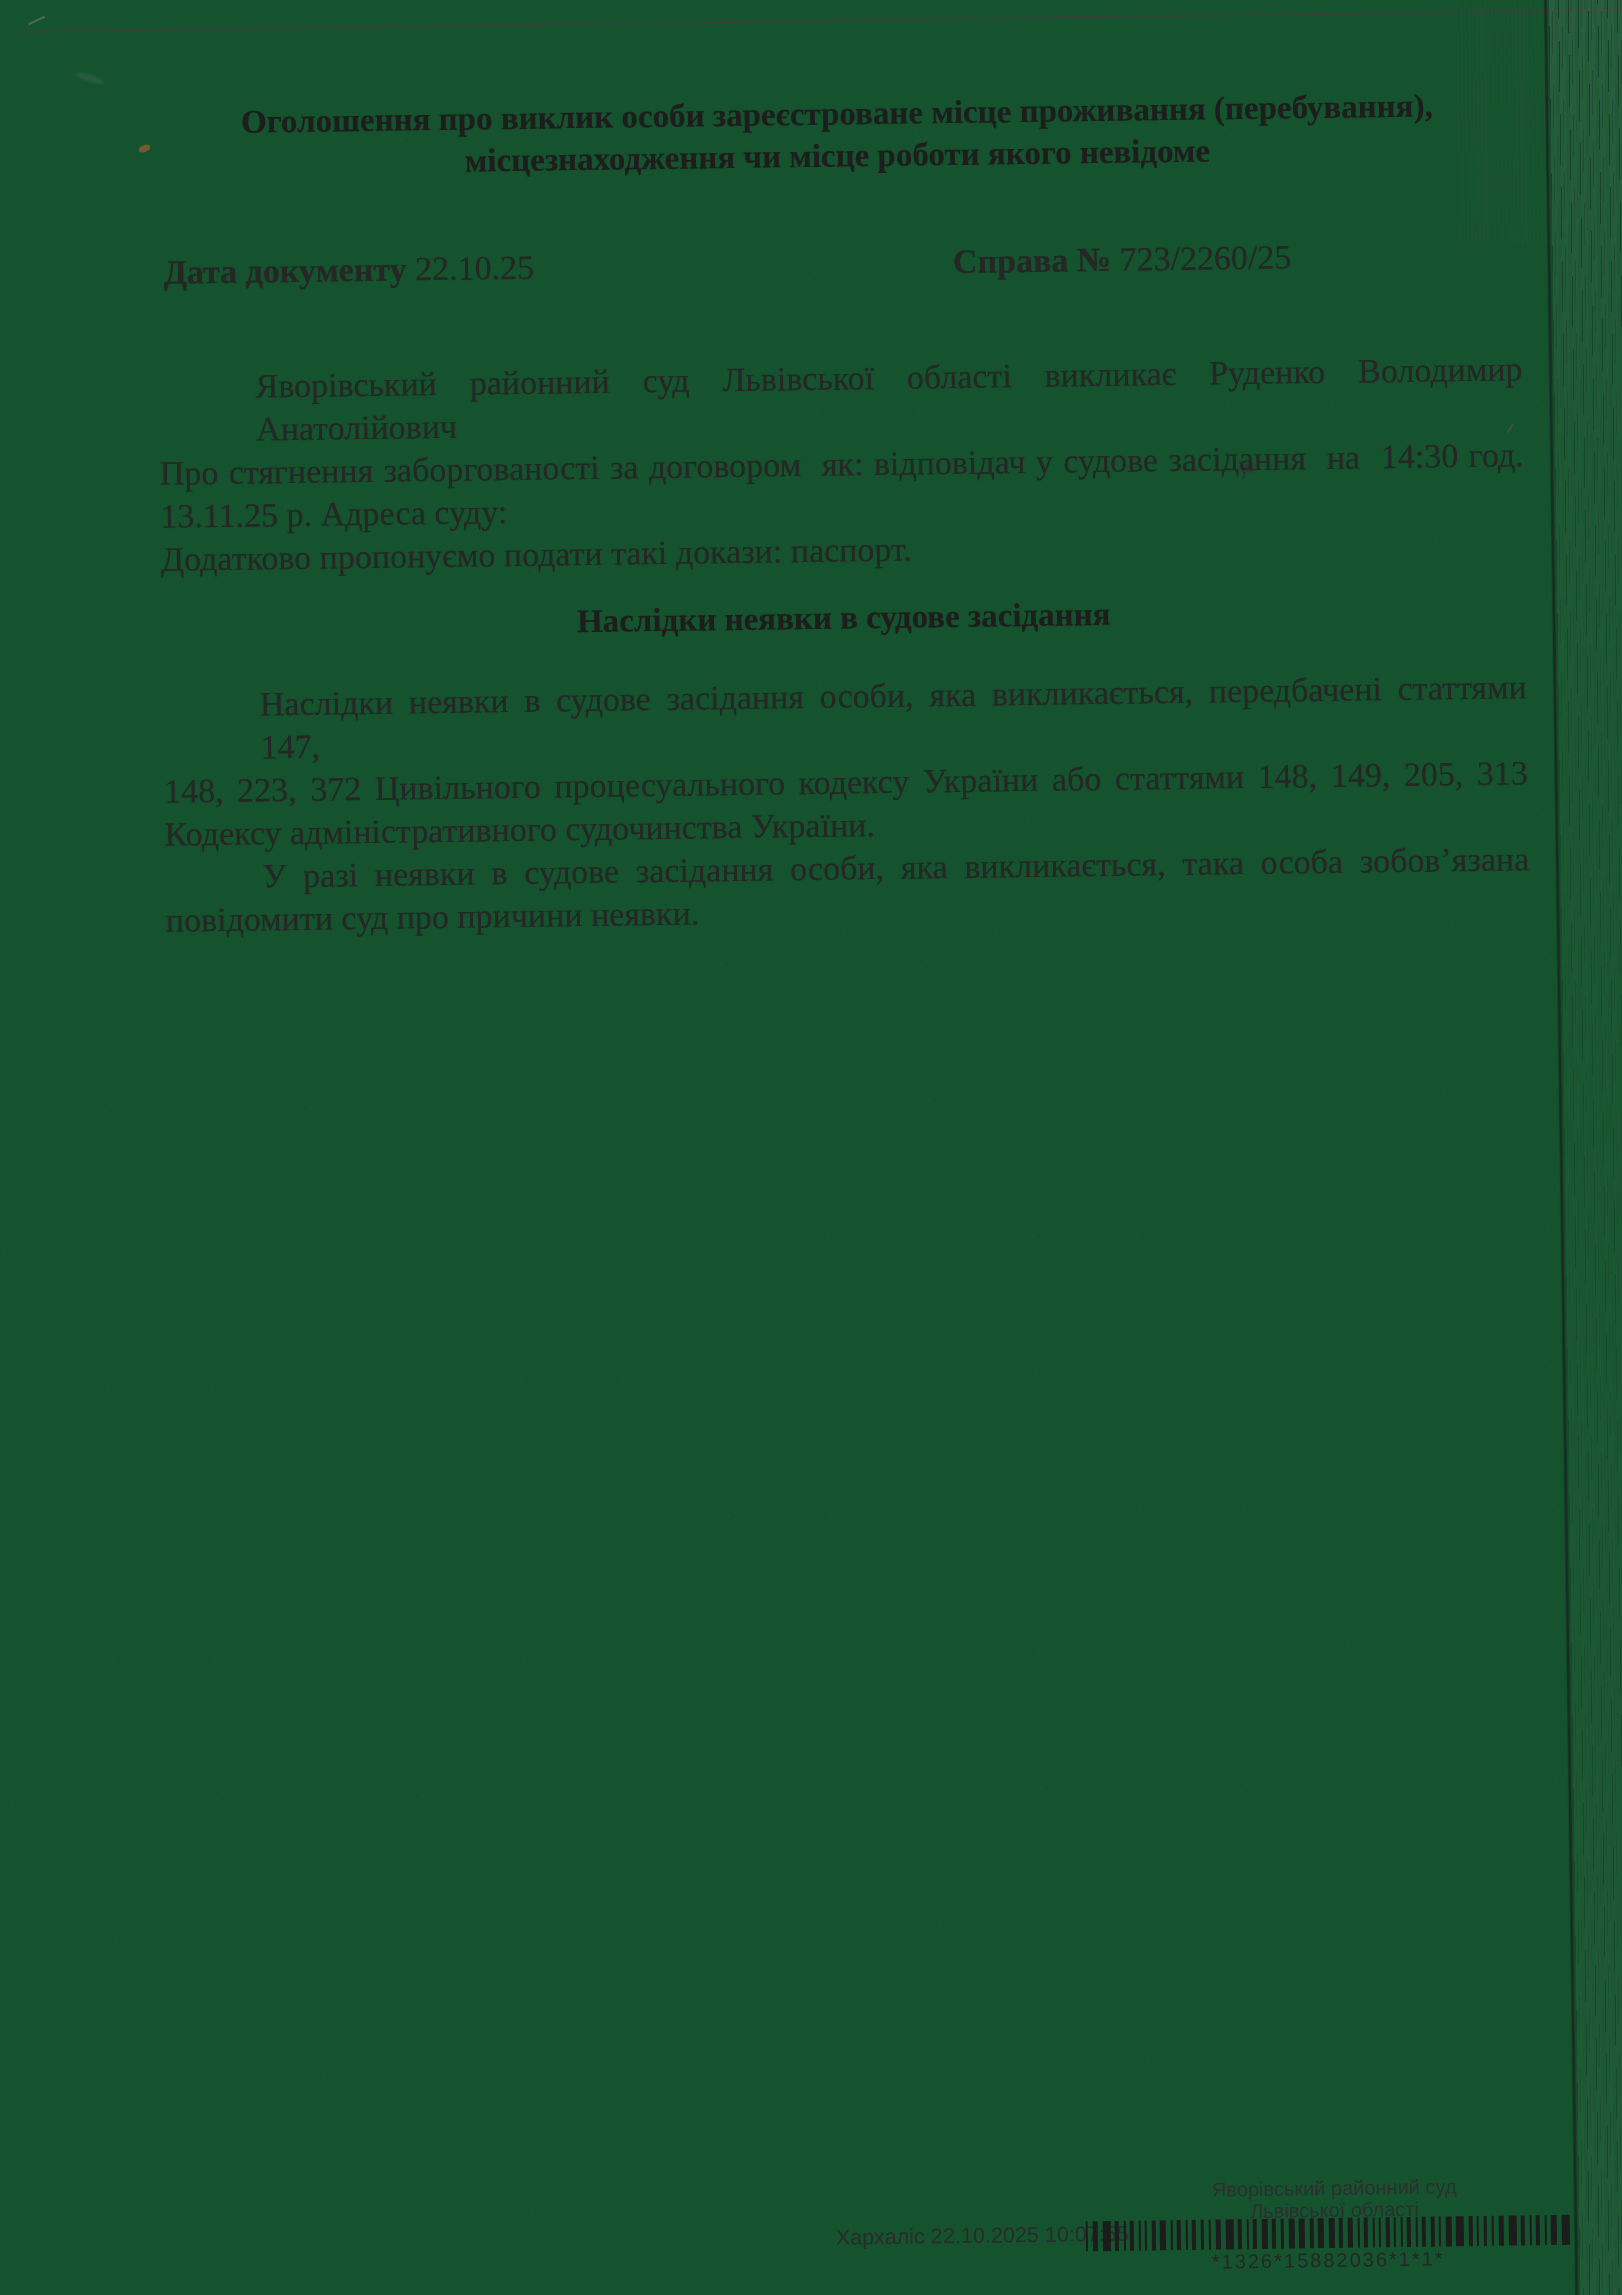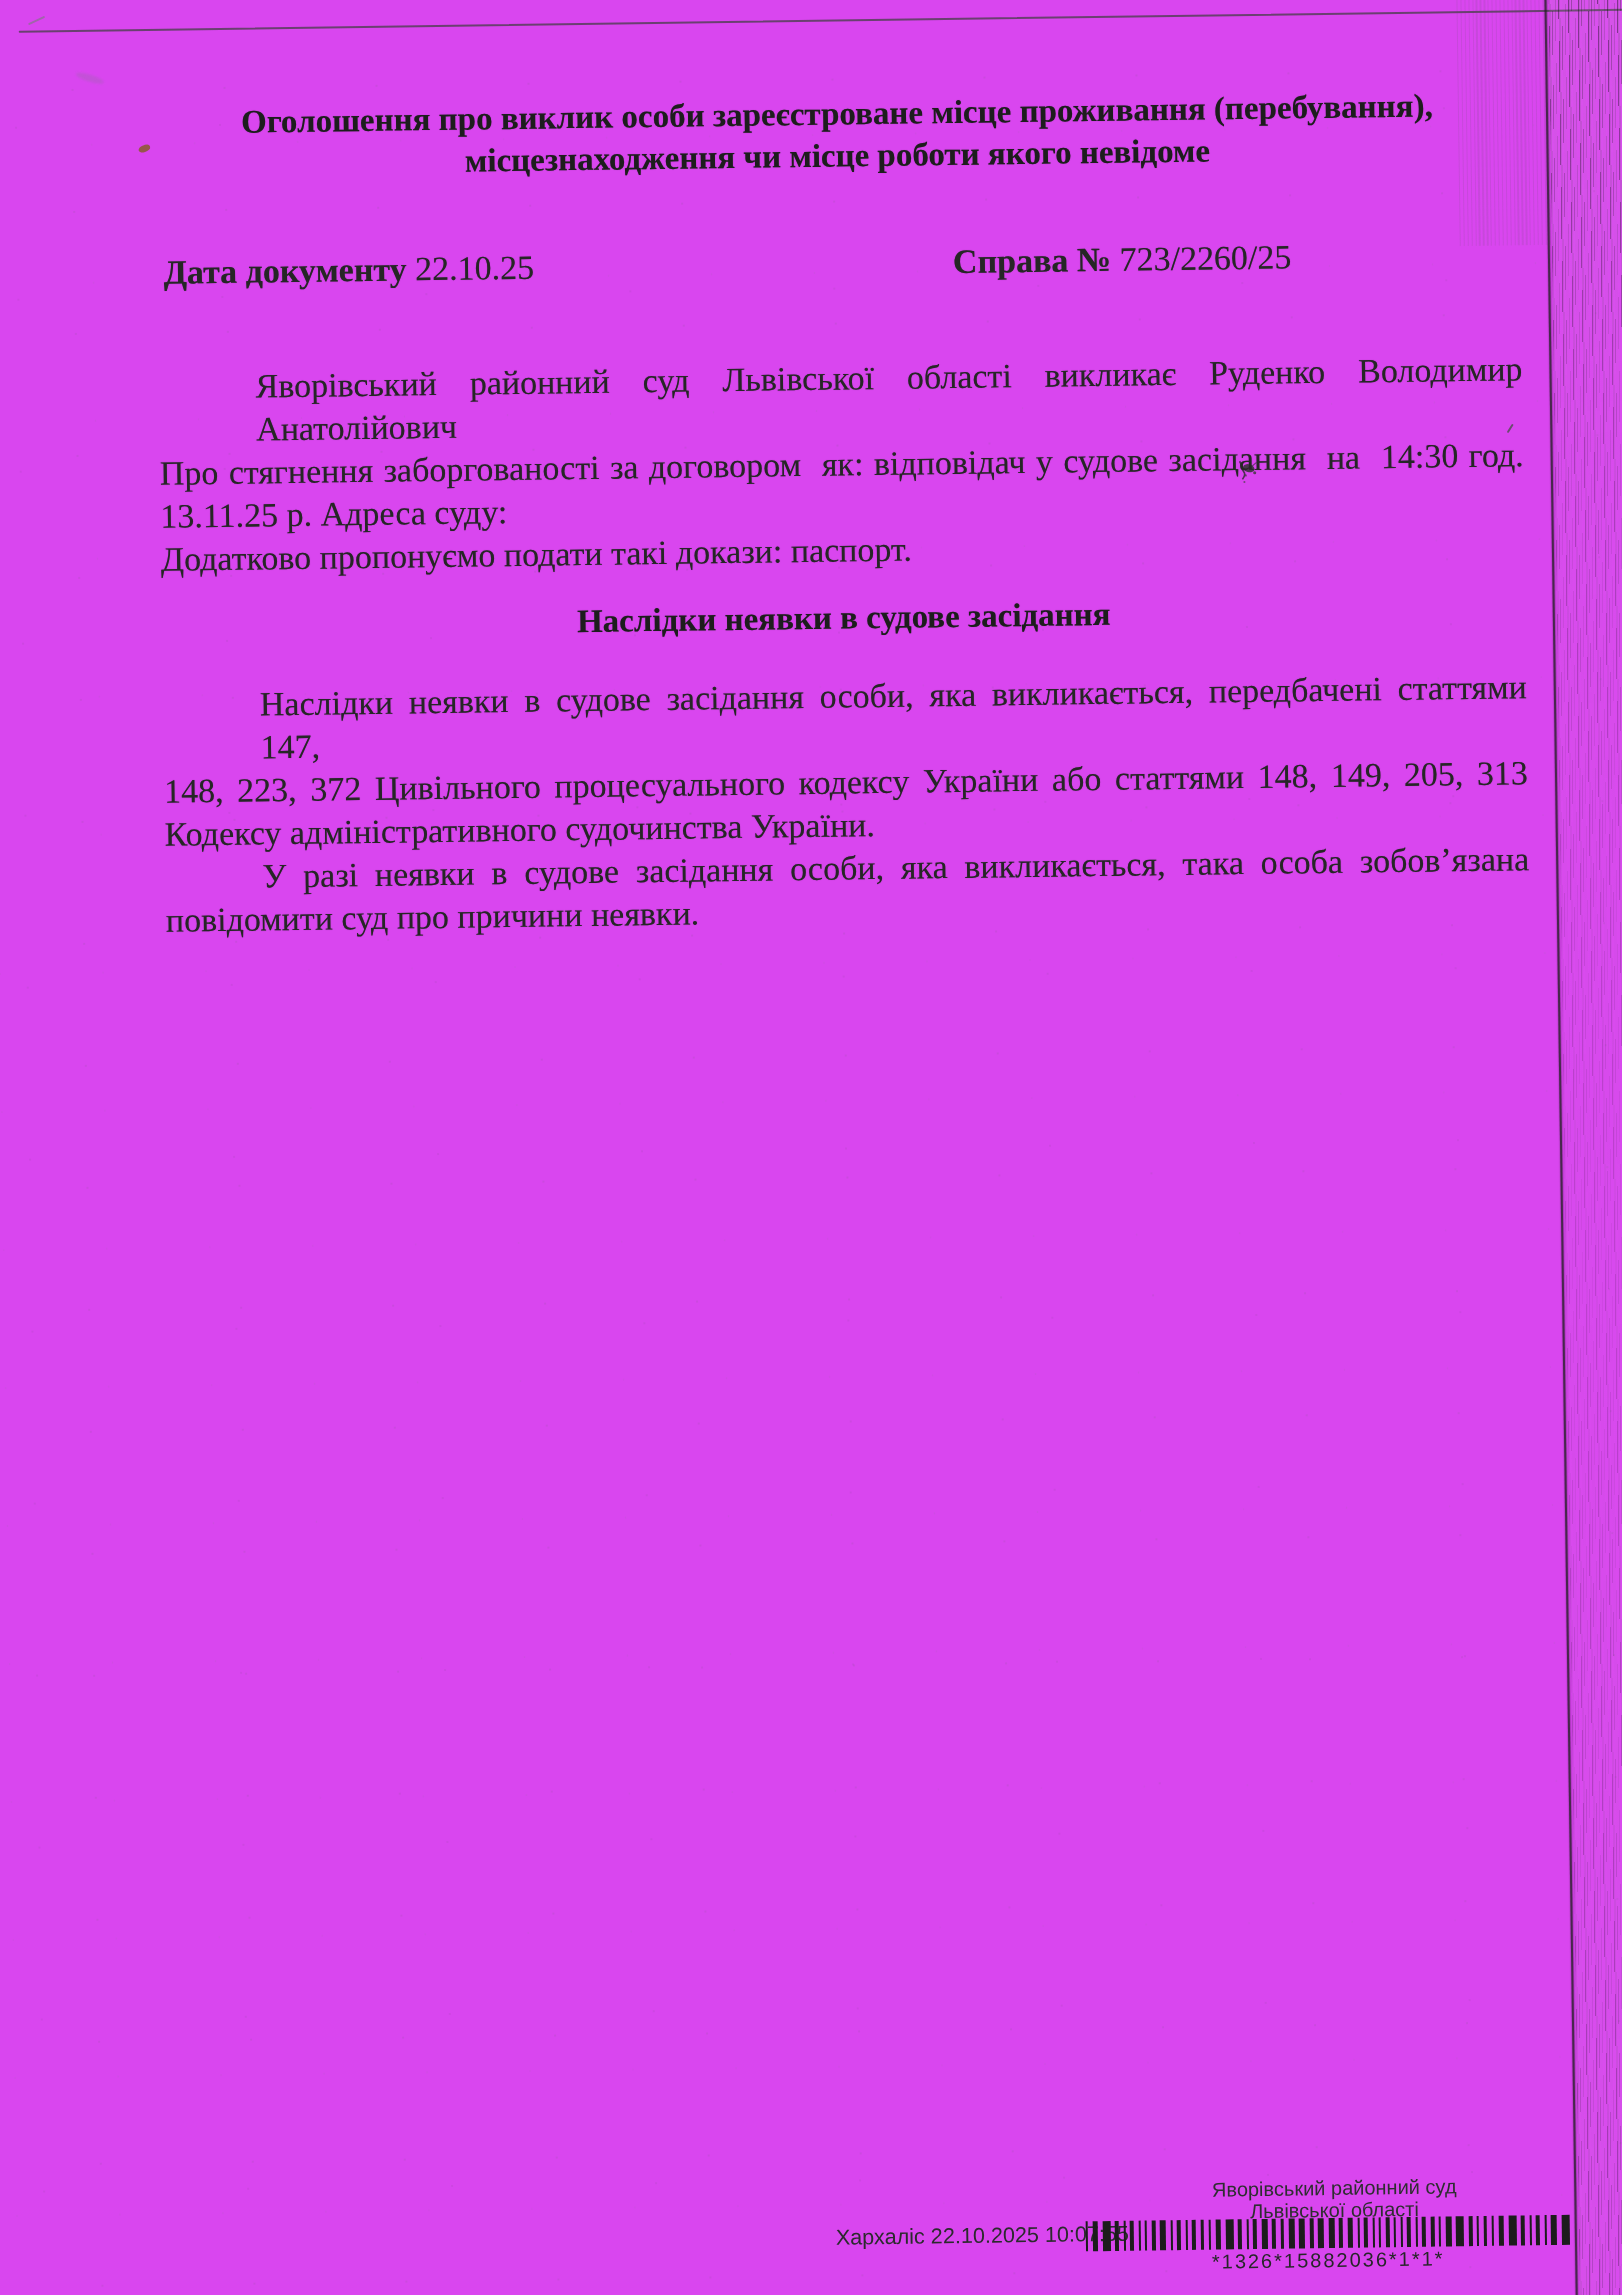--- a/index.html
+++ b/index.html
@@ -3,21 +3,21 @@
 <meta charset="utf-8">
 <style>
   html,body{margin:0;padding:0;}
   body{
     width:1623px;height:2295px;
     background:#fafaf8;
     overflow:hidden;
     font-family:"Liberation Serif", serif;
     color:#262626;
   }
-  .page{position:relative;width:1623px;height:2295px;background:#d946ef;}
+  .page{position:relative;width:1623px;height:2295px;background:#14532d;}
   
   .paper{
     position:absolute;inset:0;
     transform:rotate(-0.78deg);
     transform-origin:50% 50%;
     background-image:
       radial-gradient(rgba(90,90,95,.16) 0.7px, transparent 1px),
       radial-gradient(rgba(120,120,125,.10) 0.7px, transparent 1.1px),
       radial-gradient(rgba(70,70,80,.08) 0.8px, transparent 1.3px);
     background-size:152px 122px, 103px 138px, 204px 172px;

